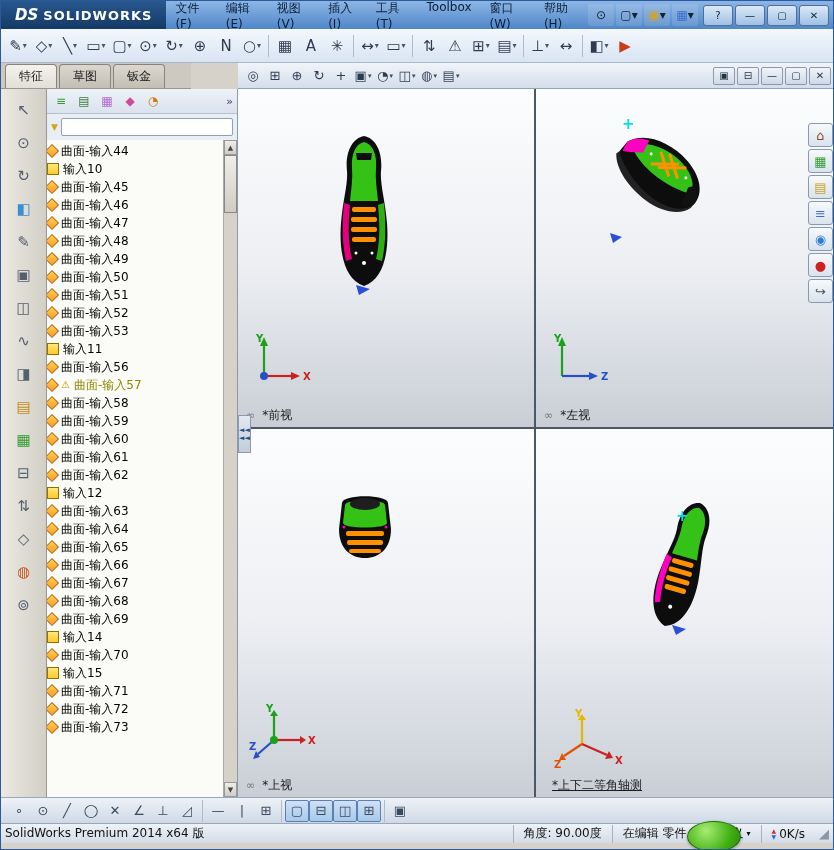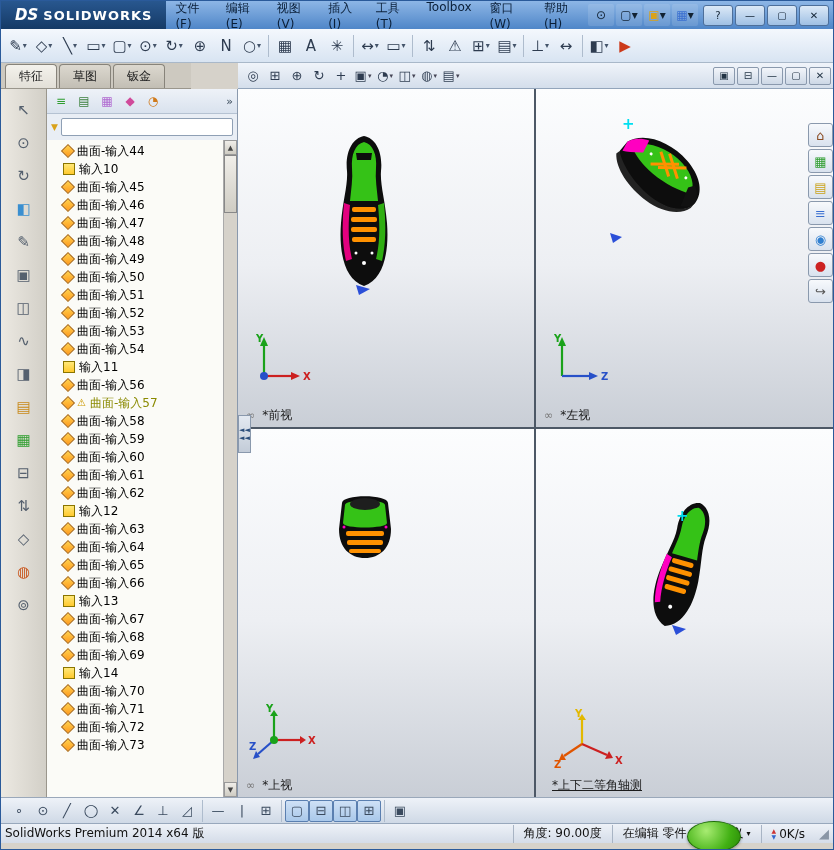--- a/index.html
+++ b/index.html
@@ -48,21 +48,21 @@
   .feature-panel{position:absolute;left:46px;top:88px;width:191px;height:708px;
     background:#fbfbf7;border-right:1px solid #8a99ad;box-sizing:border-box;display:flex;flex-direction:column;}
   .tree-header{height:24px;display:flex;align-items:center;gap:3px;padding:0 4px;
     background:linear-gradient(#eef2f8,#d9e2ee);border-bottom:1px solid #b5c2d2;}
   .thbtn{width:20px;height:19px;display:flex;align-items:center;justify-content:center;font-size:12px;border-radius:2px;}
   .th-expand{margin-left:auto;color:#345;font-size:11px;}
   .filter-row{height:22px;display:flex;align-items:center;gap:3px;padding:2px 4px;background:#e9eef5;}
   .filter-row input{flex:1;height:16px;border:1px solid #8fa0b5;border-radius:2px;font-size:11px;padding:0 3px;}
   .tree-body{position:relative;flex:1;overflow:hidden;}
   .tree-list{position:absolute;left:0;top:2px;right:13px;}
-  .tree-row{height:18px;display:flex;align-items:center;gap:4px;padding-left:16px;color:#000;white-space:nowrap;}
+  .tree-row{height:18px;display:flex;align-items:center;gap:4px;color:#000;white-space:nowrap;}
   .tree-row .lbl{font-size:12px;}
   .tree-row.warn .lbl{color:#8a8a00;}
   .ico-surface{width:8px;height:8px;background:linear-gradient(135deg,#ffd24d,#ff9a1f);
     border:1px solid #a65e00;transform:rotate(45deg);flex:0 0 auto;}
   .ico-solid{width:10px;height:10px;background:linear-gradient(#ffe878,#ffc92e);
     border:1px solid #8a7500;flex:0 0 auto;}
   .ico-warn{color:#cc9900;font-size:10px;line-height:1;}
   .tree-scroll{position:absolute;right:0;top:0;bottom:0;width:13px;background:#d6d2ca;border-left:1px solid #aaa;}
   .sc-arrow{height:13px;display:flex;align-items:center;justify-content:center;font-size:7px;color:#444;
     background:linear-gradient(#f0eee9,#cfccc3);border:1px solid #999;}
@@ -393,24 +393,20 @@
           </div>
           <div class="tree-row">
             <span class="ico-surface"></span>
             <span class="lbl">曲面-输入52</span>
           </div>
           <div class="tree-row">
             <span class="ico-surface"></span>
             <span class="lbl">曲面-输入53</span>
           </div>
           <div class="tree-row">
-            <span class="ico-surface"></span>
-            <span class="lbl">曲面-输入54</span>
-          </div>
-          <div class="tree-row">
             <span class="ico-solid"></span>
             <span class="lbl">输入11</span>
           </div>
           <div class="tree-row">
             <span class="ico-surface"></span>
             <span class="lbl">曲面-输入56</span>
           </div>
           <div class="tree-row warn">
             <span class="ico-surface"></span>
             <span class="ico-warn">⚠</span>
@@ -450,42 +446,42 @@
           </div>
           <div class="tree-row">
             <span class="ico-surface"></span>
             <span class="lbl">曲面-输入65</span>
           </div>
           <div class="tree-row">
             <span class="ico-surface"></span>
             <span class="lbl">曲面-输入66</span>
           </div>
           <div class="tree-row">
-            <span class="ico-solid"></span>
-            <span class="lbl">输入13</span>
-          </div>
-          <div class="tree-row">
             <span class="ico-surface"></span>
             <span class="lbl">曲面-输入67</span>
           </div>
           <div class="tree-row">
             <span class="ico-surface"></span>
             <span class="lbl">曲面-输入68</span>
           </div>
           <div class="tree-row">
             <span class="ico-surface"></span>
             <span class="lbl">曲面-输入69</span>
           </div>
           <div class="tree-row">
             <span class="ico-solid"></span>
             <span class="lbl">输入14</span>
           </div>
           <div class="tree-row">
             <span class="ico-surface"></span>
             <span class="lbl">曲面-输入70</span>
+          </div>
+          <div class="tree-row">
+            <span class="ico-solid"></span>
+            <span class="lbl">输入15</span>
           </div>
           <div class="tree-row">
             <span class="ico-surface"></span>
             <span class="lbl">曲面-输入71</span>
           </div>
           <div class="tree-row">
             <span class="ico-surface"></span>
             <span class="lbl">曲面-输入72</span>
           </div>
           <div class="tree-row">

